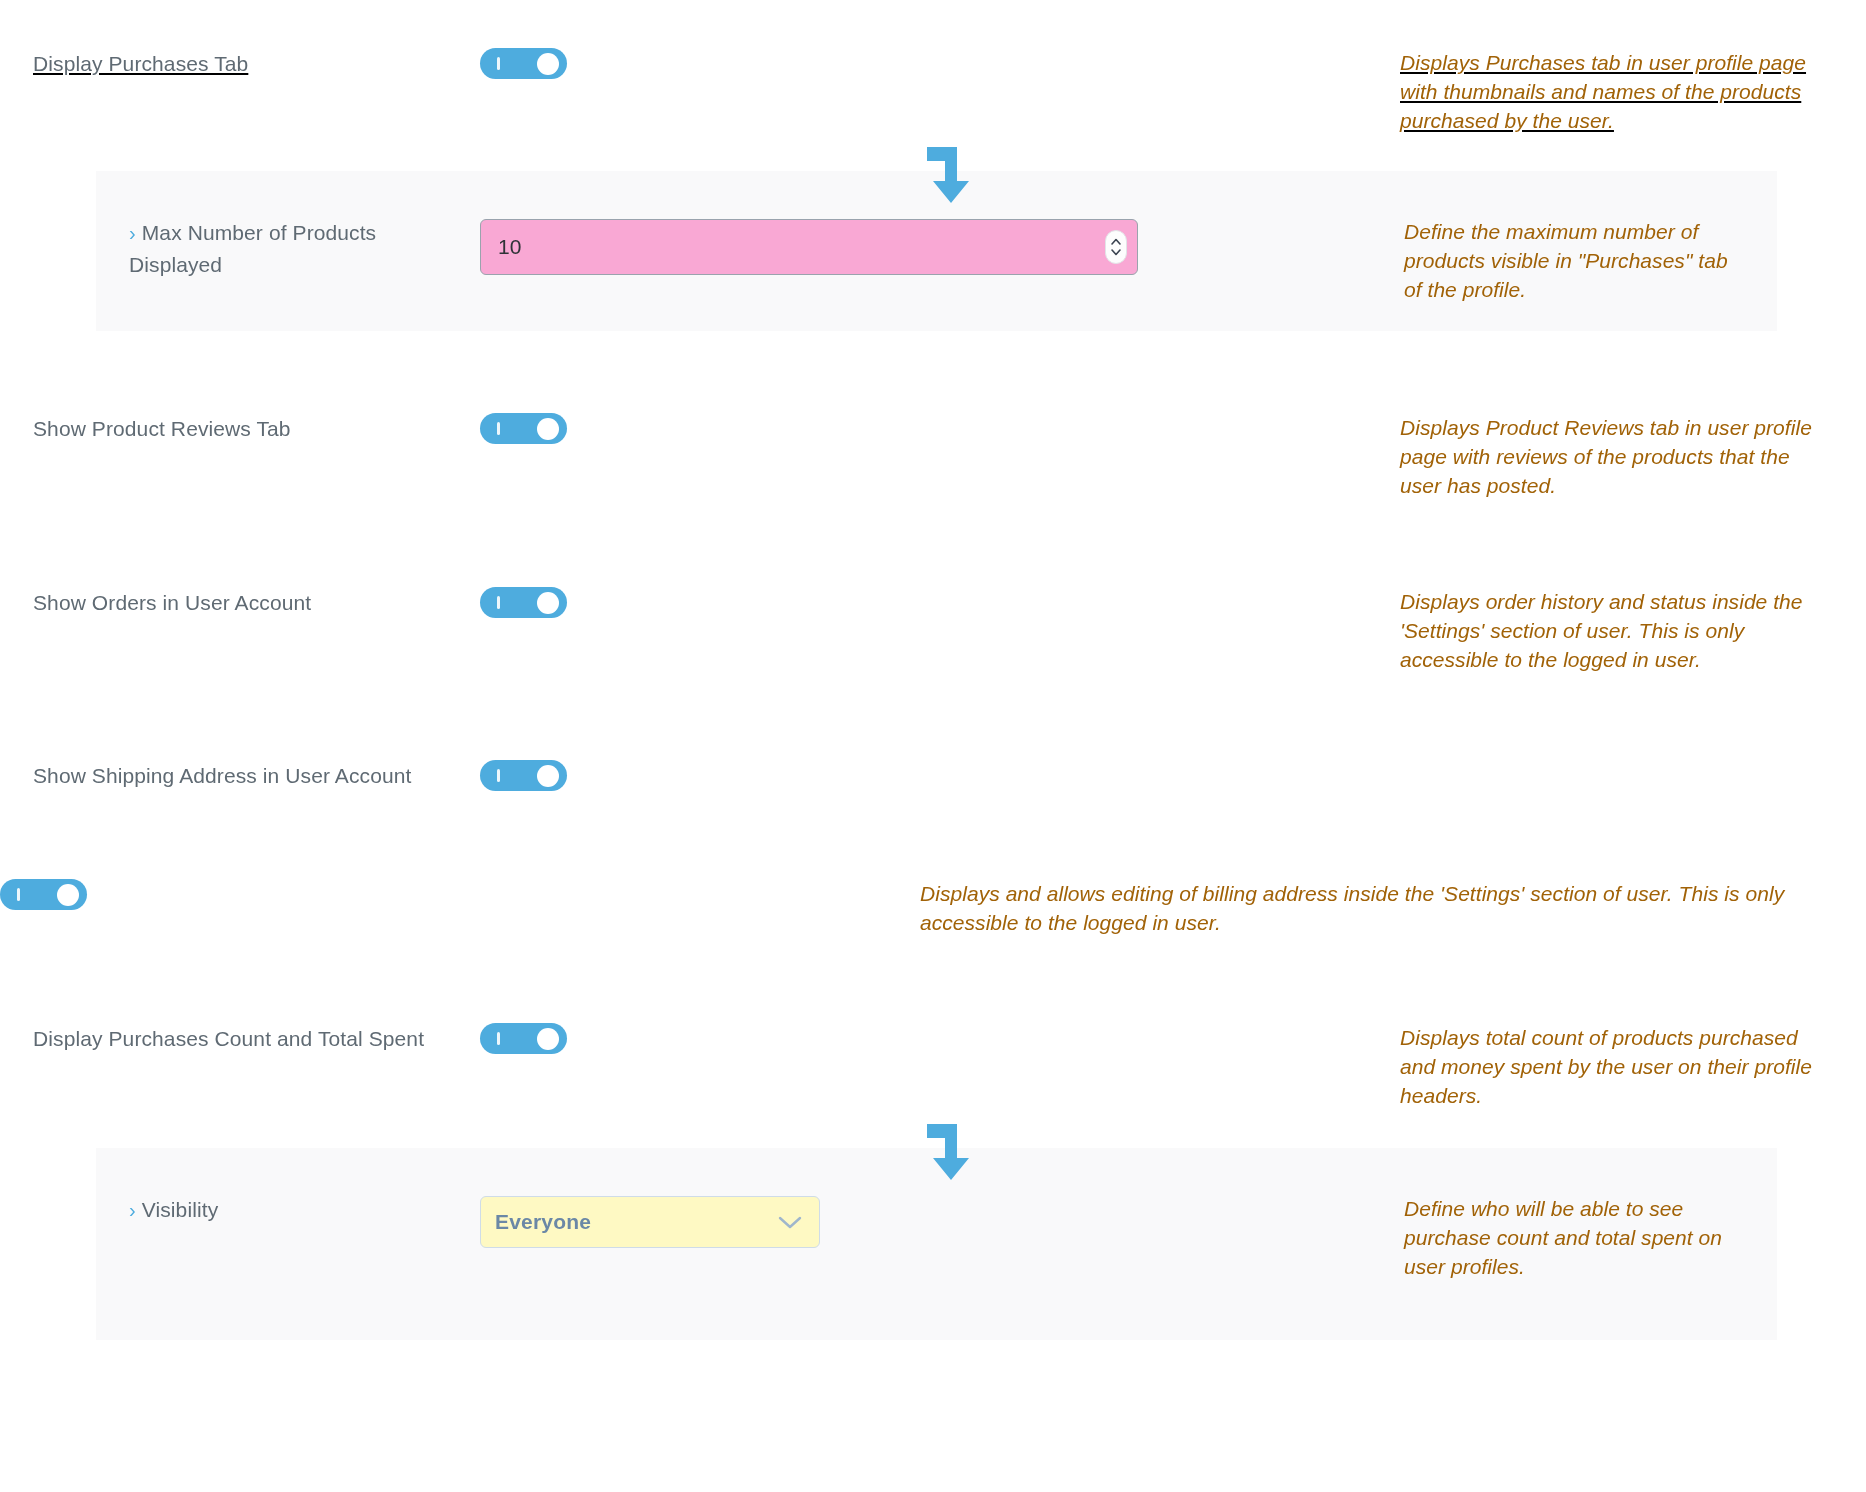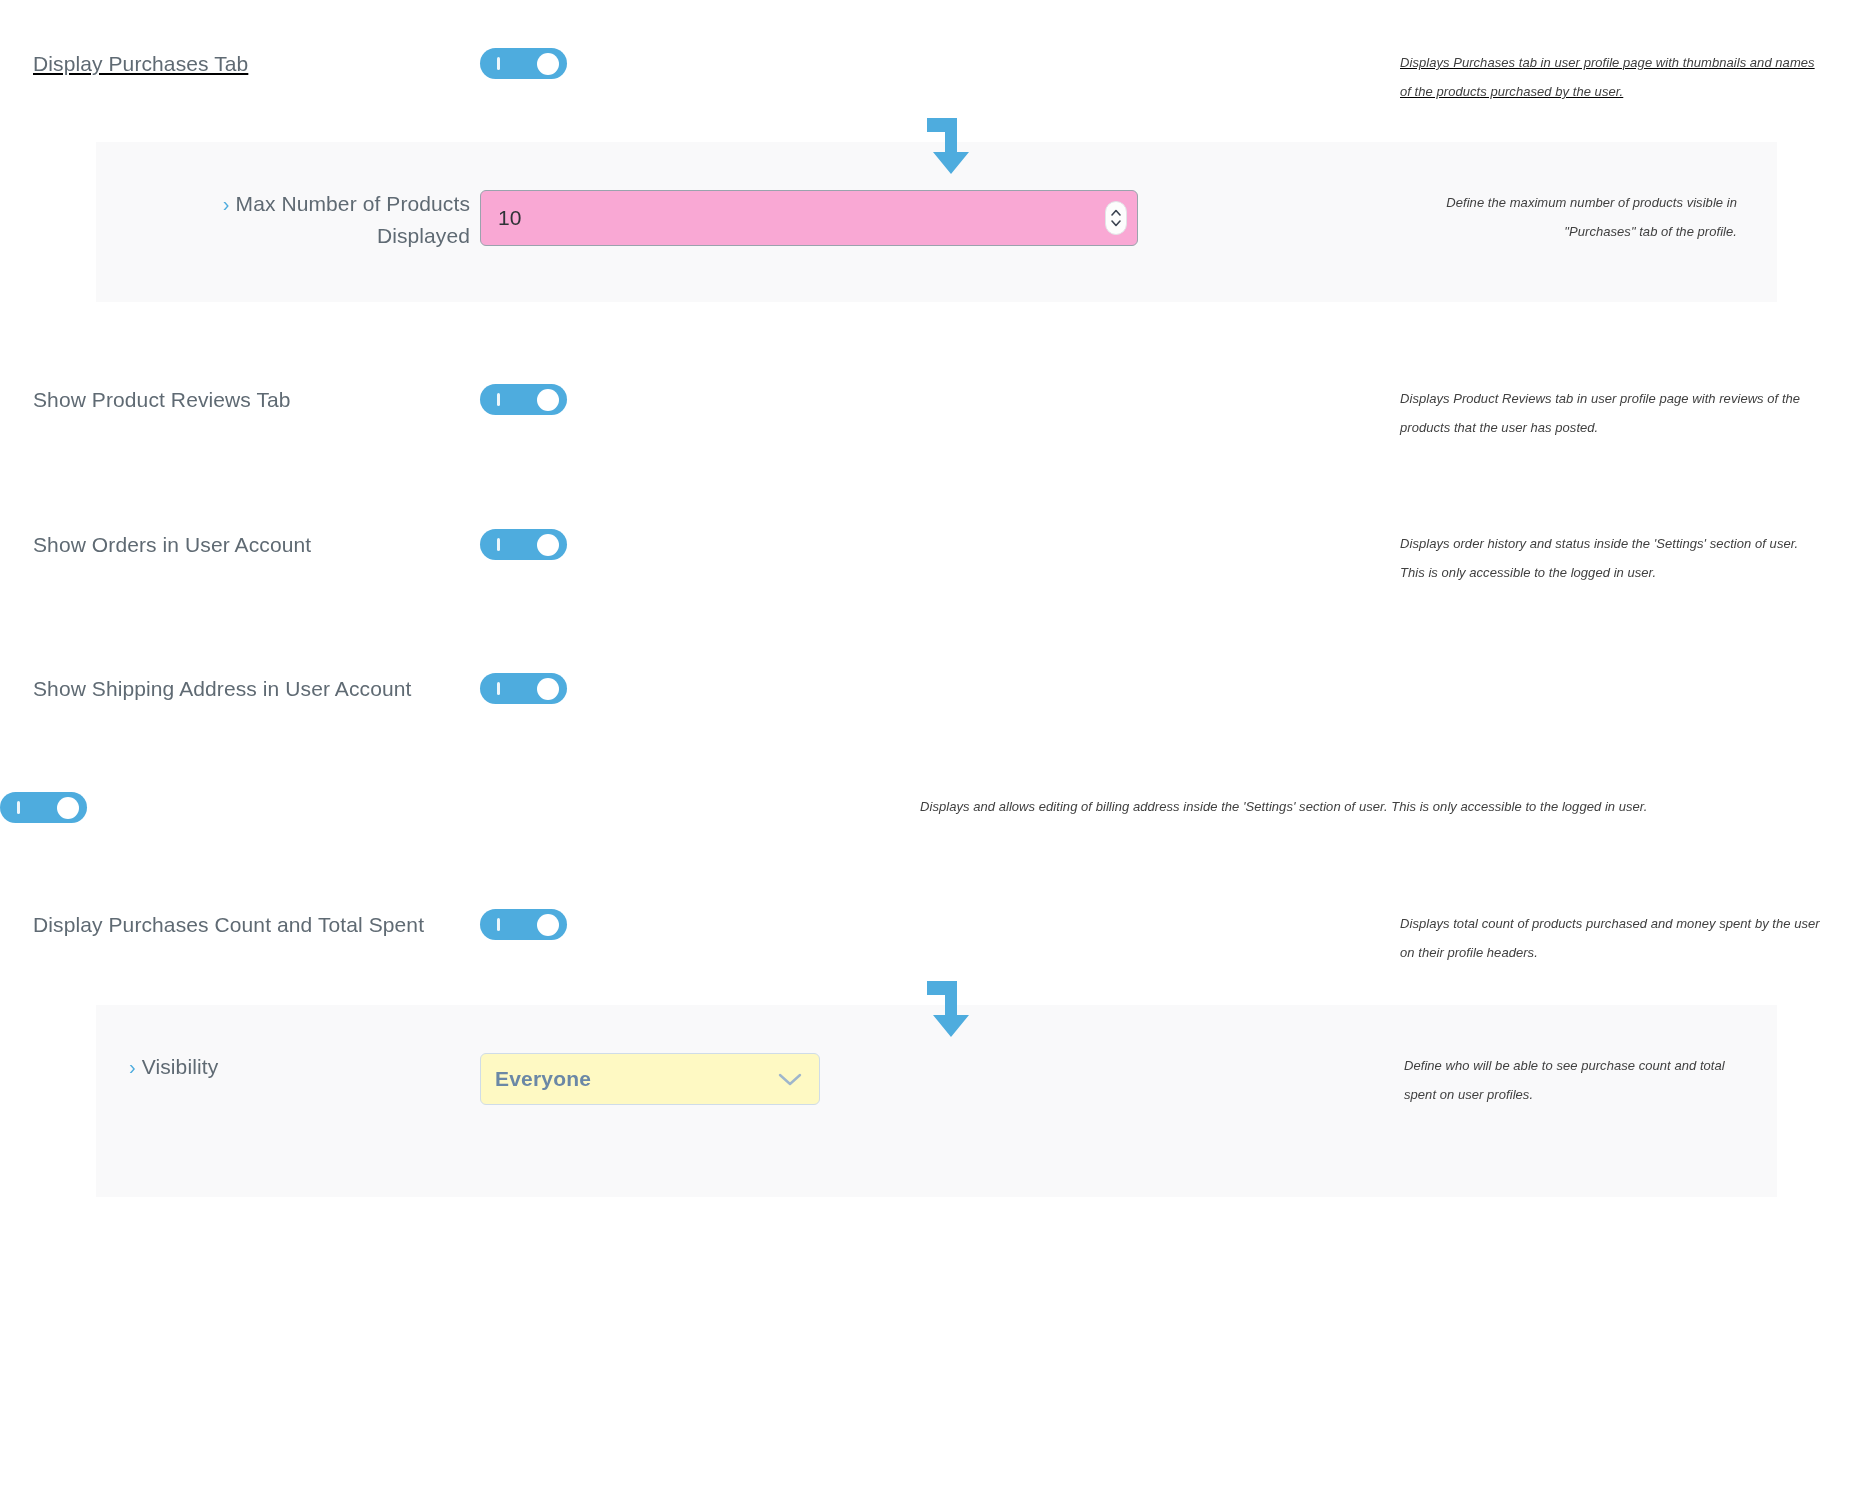--- a/index.html
+++ b/index.html
@@ -43,23 +43,23 @@
 
   .label-text {
     font-size: 21px;
     line-height: 31px;
     color: #5f6a73;
     font-weight: 400;
     letter-spacing: 0.1px;
   }
 
   .desc-text {
-    font-size: 13px;
+    font-size: 21px;
     line-height: 29px;
-    color: #404040;
+    color: #a16207;
     font-style: italic;
     letter-spacing: 0.05px;
   }
 
   
   .toggle {
     width: 87px;
     height: 31px;
     border-radius: 16px;
     background: #4eacde;
@@ -204,21 +204,21 @@
 
   <div style="position:relative; margin-top:36px;">
 
     <div class="elbow" style="left:923px; top:-34px;">
       <svg width="56" height="72" viewBox="0 0 56 72" xmlns="http://www.w3.org/2000/svg">
         <path d="M4 10 H34 V44 H46 L28 66 L10 44 H22 V24 H4 Z" fill="#4eacde"></path>
       </svg>
     </div>
 
     <div class="subband" style="height:160px;">
-      <div class="row" style="padding-top:46px;text-align:right;">
+      <div class="row" style="padding-top:46px;">
         <div class="col-label">
           <div class="label-text">
             <span class="chevron-right">›</span><span>Max Number of Products Displayed</span>
           </div>
         </div>
         <div class="col-control" style="padding-top:2px;">
           <div class="number-input">
             <span class="value">10</span>
             <span class="stepper">
               <svg width="12" height="22" viewBox="0 0 12 22" xmlns="http://www.w3.org/2000/svg">

